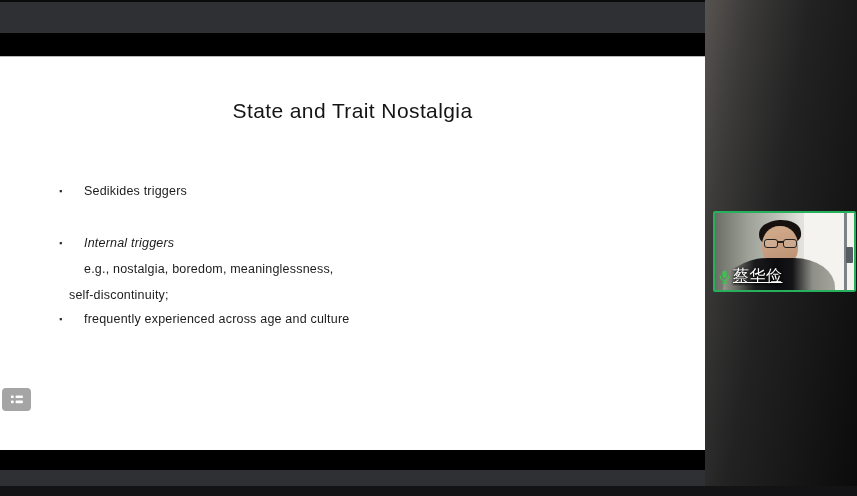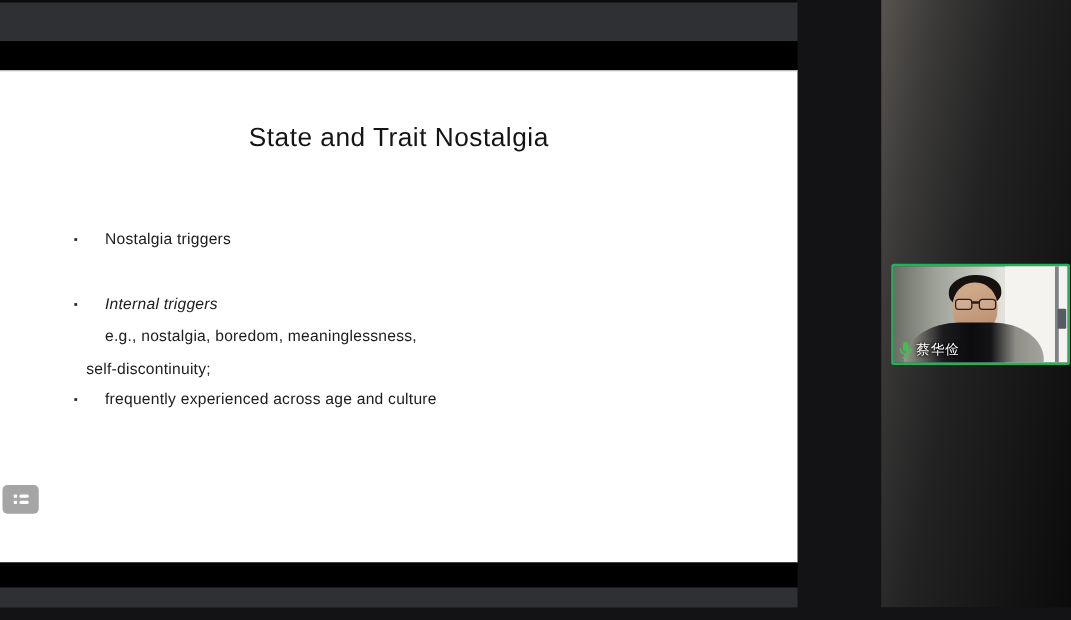--- a/index.html
+++ b/index.html
@@ -11,21 +11,21 @@
     width: 857px;
     height: 496px;
     background: #131315;
     overflow: hidden;
   }
 
   
   .main-area {
     position: absolute;
     left: 0; top: 0;
-    width: 638px;
+    width: 705px;
     height: 496px;
   }
   .band-top-gray {
     position: absolute; left: 0; top: 0;
     width: 100%; height: 33px;
     background: #2e3034;
     border-top: 2px solid #0a0a0a;
   }
   .band-top-black {
     position: absolute; left: 0; top: 33px;
@@ -197,23 +197,24 @@
   }
   .name-tag {
     position: absolute;
     left: 4px; bottom: 3px;
     display: flex;
     align-items: center;
     gap: 3px;
   }
   .name-tag .label {
     color: #ffffff;
-    font-size: 11px;
+    font-size: 16px;
     text-shadow: 0 0 3px rgba(0,0,0,0.9), 0 1px 2px rgba(0,0,0,0.8);
     letter-spacing: 0.5px;
+    text-decoration: underline;
   }
 
   
   .bottom-strip {
     position: absolute;
     left: 0; top: 486px;
     width: 100%; height: 10px;
     background: #131315;
   }
 </style>
@@ -224,21 +225,21 @@
 
   <div class="main-area">
     <div class="band-top-gray"></div>
     <div class="band-top-black"></div>
 
     <div class="slide">
       <div class="slide-title">State and Trait Nostalgia</div>
 
 
       <span class="sq-bullet b-ext">▪</span>
-      <div class="body-line l-ext">Nostalgia triggers</div>
+      <div class="body-line l-ext">Sedikides triggers</div>
 
 
       <span class="sq-bullet b-int">▪</span>
       <div class="body-line l-int">Internal triggers</div>
 
       <div class="body-line l-int-eg">e.g., nostalgia, boredom, meaninglessness,</div>
 
       <div class="body-line l-selfdisc">self-discontinuity;</div>
 
       <span class="sq-bullet b-freq">▪</span>

